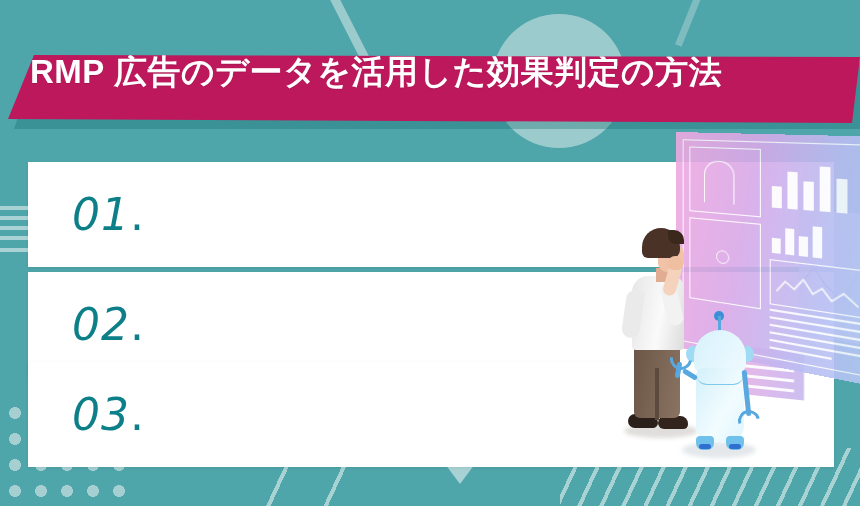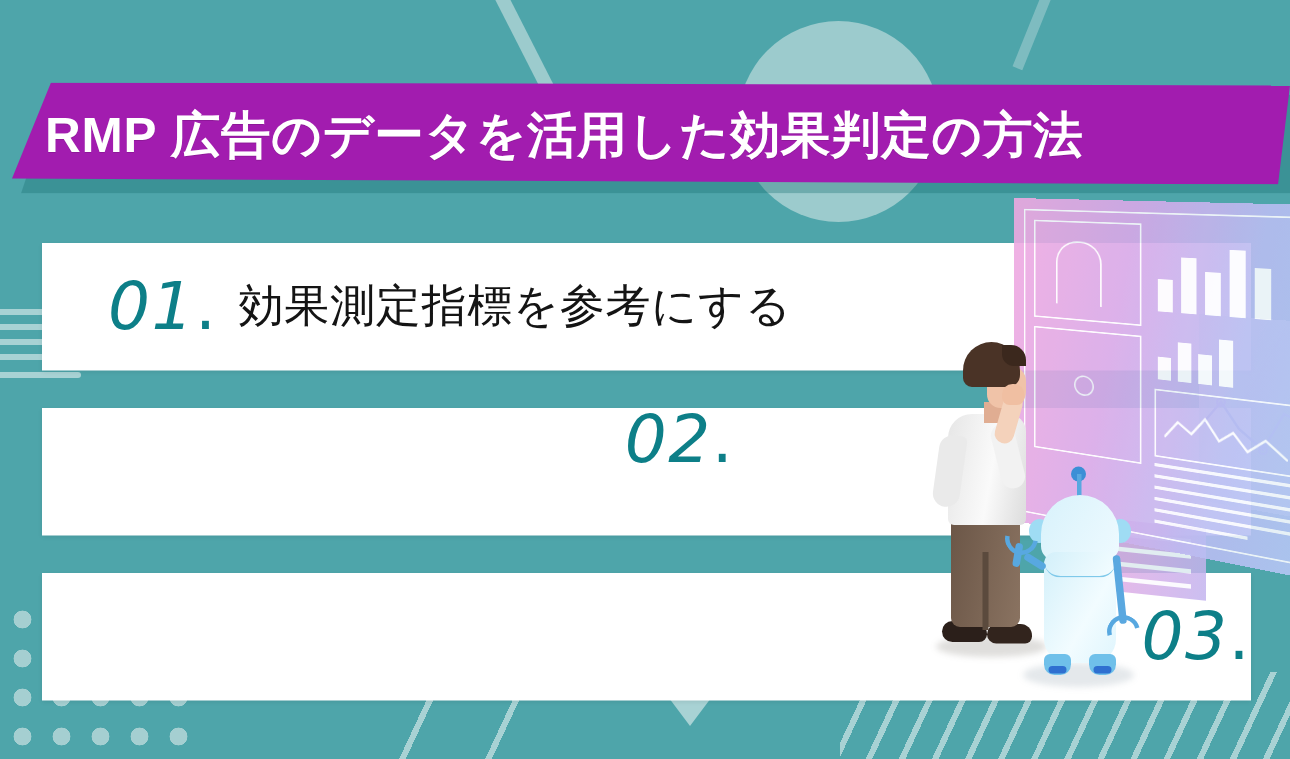--- a/index.html
+++ b/index.html
@@ -46,39 +46,39 @@
   }
 
   
   .banner-wrap{position:absolute;left:0;top:55px;width:860px;height:72px;}
   .banner-shadow{
     position:absolute;left:14px;top:8px;width:846px;height:66px;background:#1b6f73;opacity:.35;
     clip-path:polygon(22px 0,860px 0,846px 66px,0px 66px);
   }
   .banner{
     position:absolute;left:8px;top:0;width:852px;height:68px;
-    background:#a21caf;
+    background:#be185d;
     clip-path:polygon(26px 0,852px 2px,844px 68px,0px 64px);
-    display:flex;align-items:center;
+    display:flex;
   }
   .banner-title{
     margin-left:22px;color:#ffffff;font-weight:bold;font-size:33px;letter-spacing:.5px;
     white-space:nowrap;line-height:1;
     text-shadow:0 1px 0 rgba(0,0,0,.12);
   }
 
   
   .card{
-    position:absolute;left:28px;width:806px;height:85px;background:#ffffff;
+    position:absolute;left:28px;width:806px;height:105px;background:#ffffff;
     box-shadow:0 1px 3px rgba(0,0,0,.08);
     display:flex;align-items:center;
   }
   #card1{top:162px;}
-  #card2{top:272px;flex-direction:column;}
-  #card3{top:382px;justify-content:flex-end;}
+  #card2{top:272px;}
+  #card3{top:362px;}
   .card-num{
     margin-left:44px;color:#0d7f88;font-size:44px;font-style:italic;font-weight:500;
     font-family:"DejaVu Sans","Liberation Sans",sans-serif;letter-spacing:1px;line-height:1;
   }
   .card-num .dot{font-style:normal;}
   .card-text{
     margin-left:14px;color:#141414;font-size:30px;font-weight:500;letter-spacing:.5px;
     white-space:nowrap;
   }
 
@@ -190,21 +190,20 @@
     <div class="banner-shadow"></div>
     <div class="banner">
       <div class="banner-title">RMP 広告のデータを活用した効果判定の方法</div>
     </div>
   </div>
 
   <div class="card" id="card1">
     <div class="card-num">
       <span>01</span><span class="dot">.</span>
     </div>
-    <div class="card-text">効果測定指標を参考にする</div>
   </div>
 
   <div class="card" id="card2">
     <div class="card-num">
       <span>02</span><span class="dot">.</span>
     </div>
   </div>
 
   <div class="card" id="card3">
     <div class="card-num">

